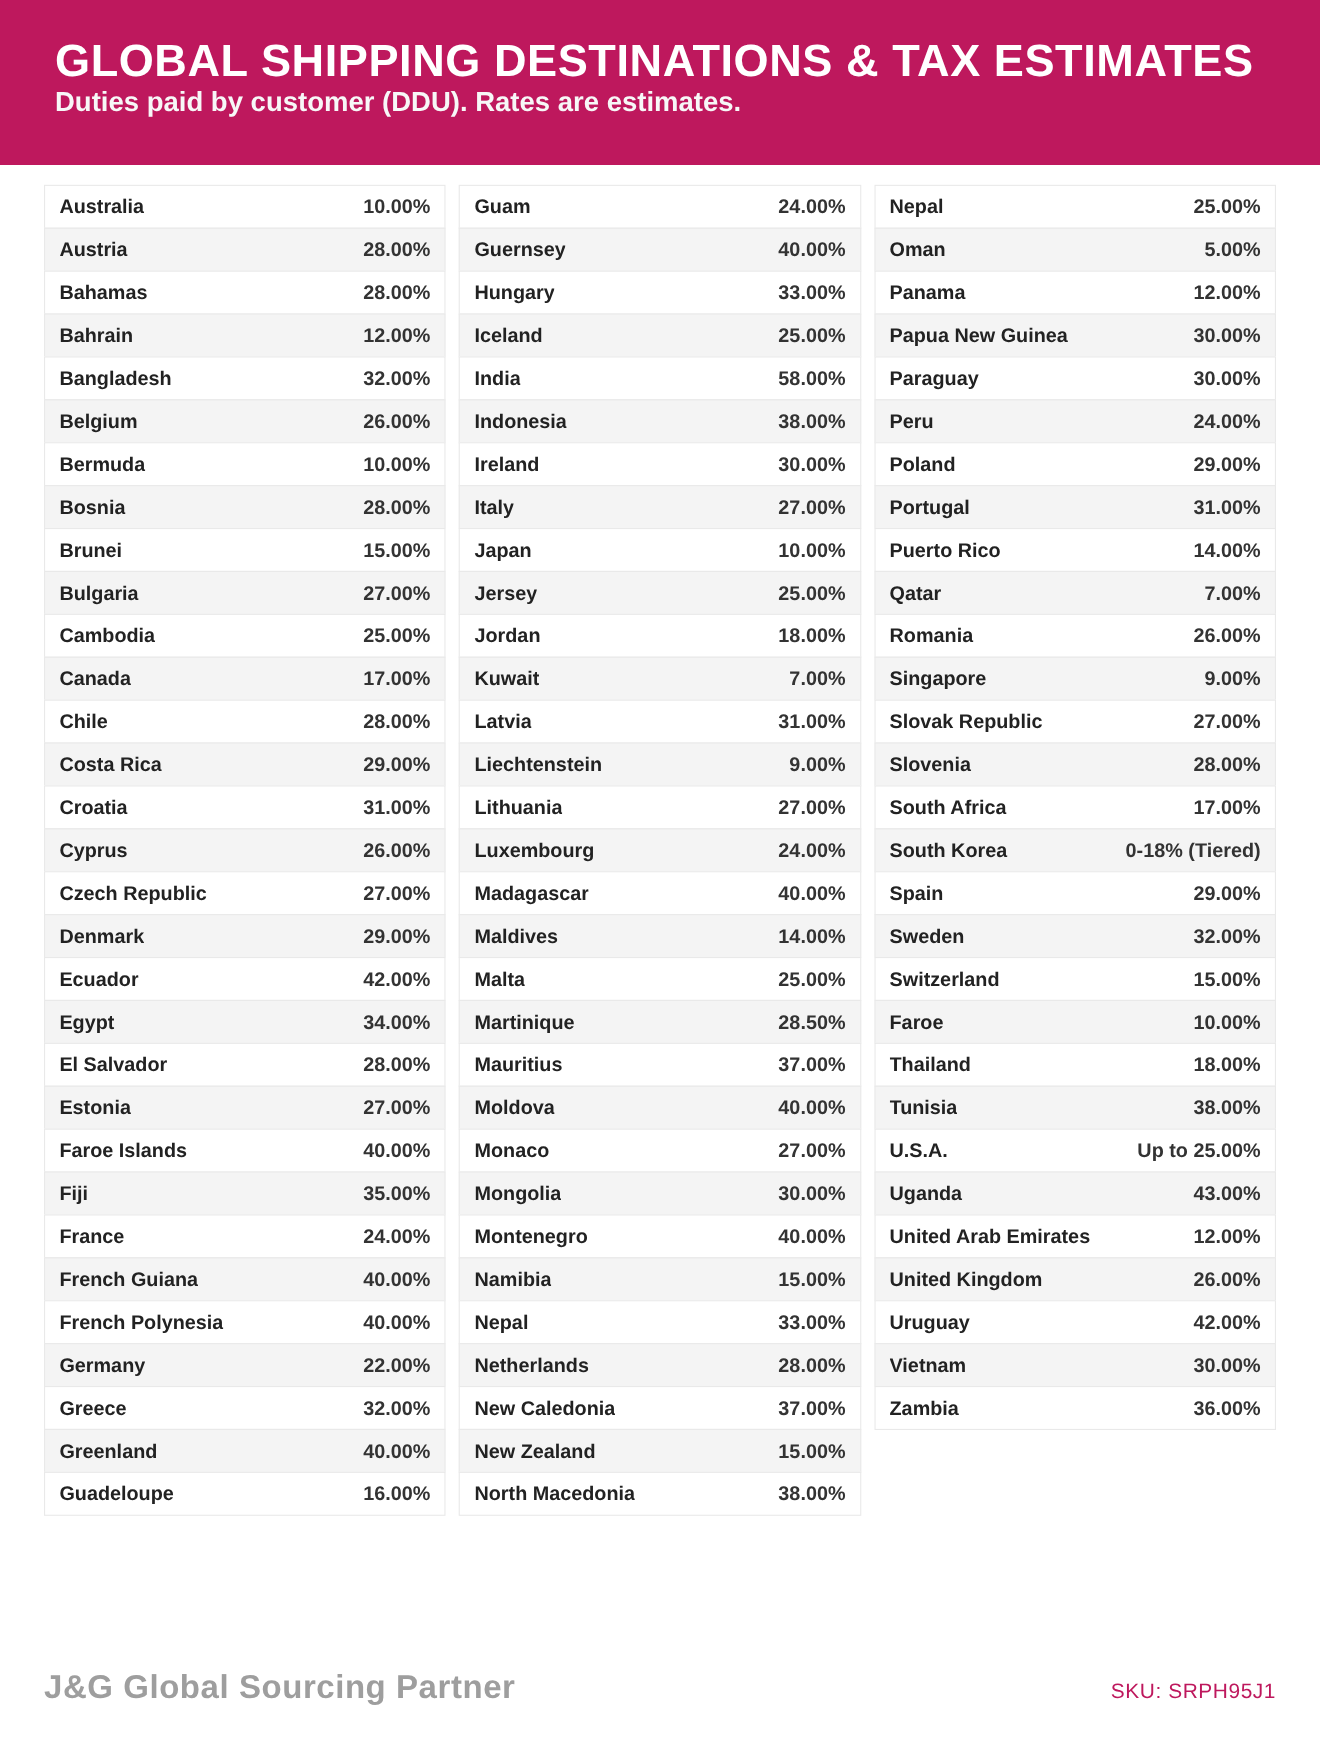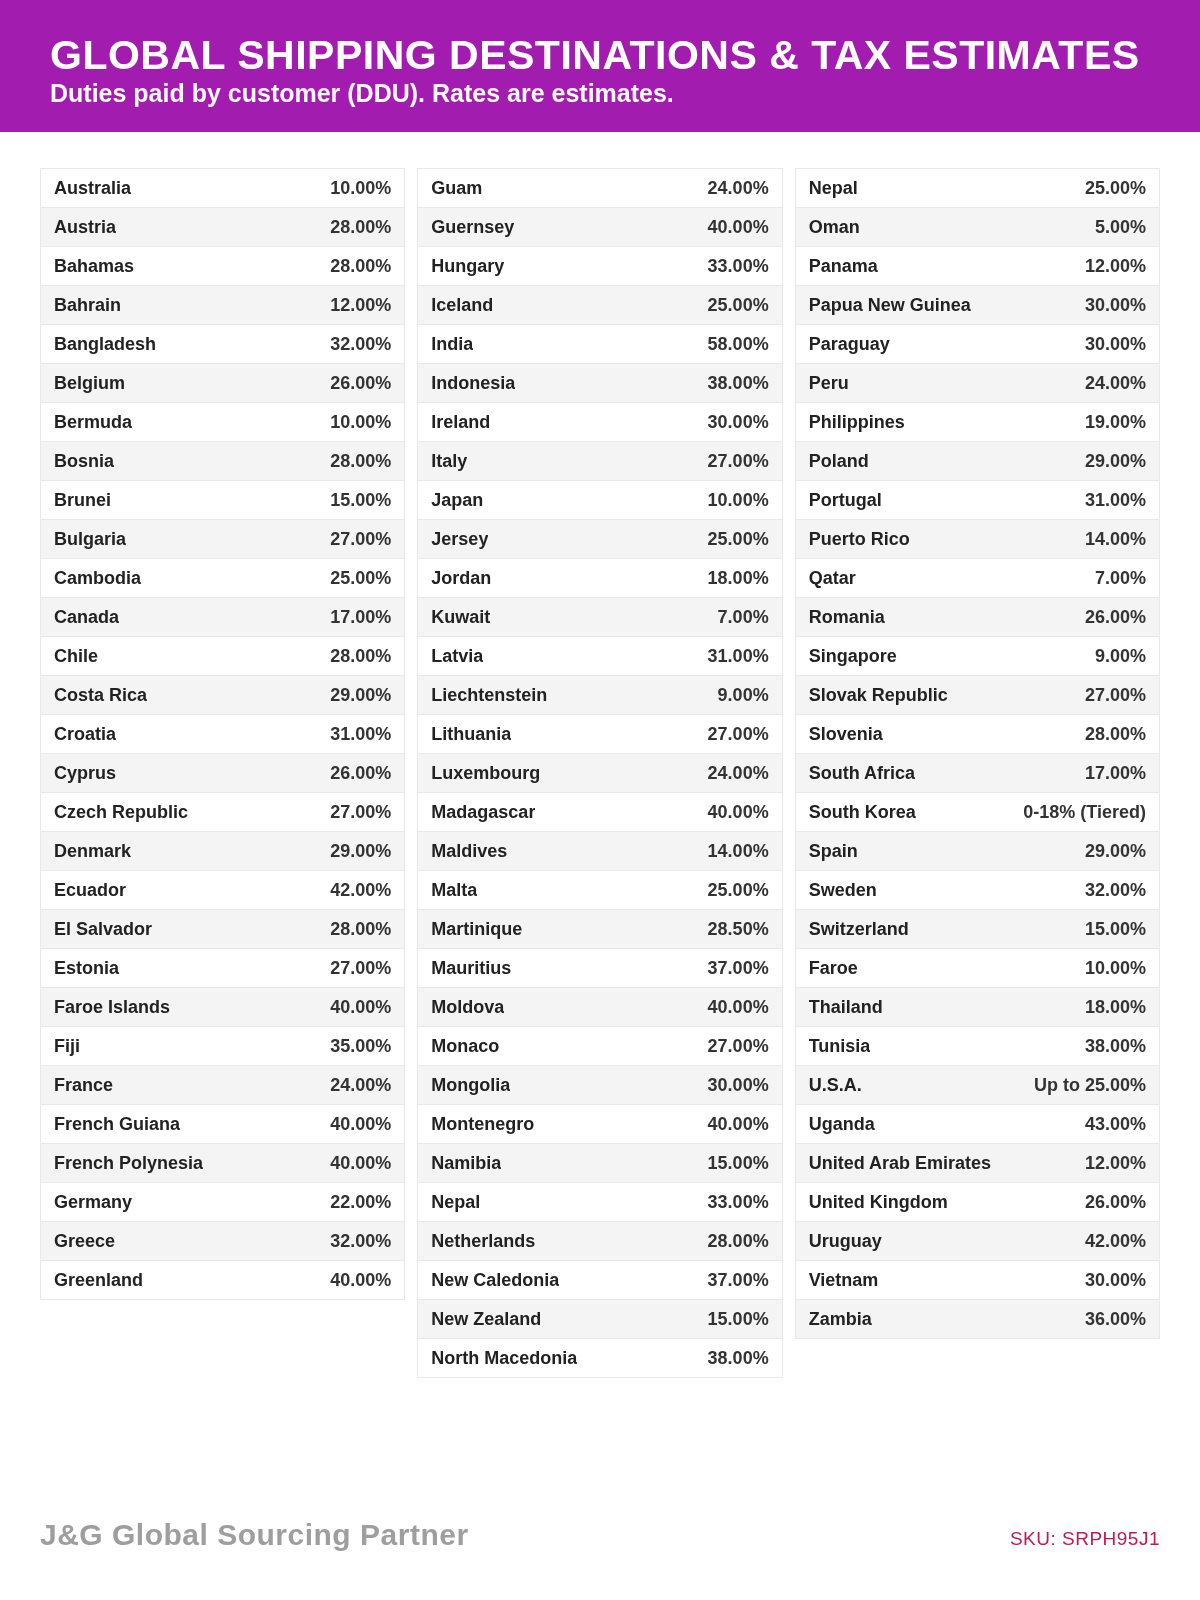--- a/index.html
+++ b/index.html
@@ -11,23 +11,23 @@
     position: relative;
     overflow: hidden;
   }
   .page {
     position: relative;
     width: 1200px;
     height: 1600px;
     background: #ffffff;
   }
   .header {
-    background: #a21caf;
+    background: #be185d;
     color: #ffffff;
-    height: 132px;
+    height: 150px;
     padding: 32px 50px 0 50px;
   }
   .title {
     font-size: 41px;
     font-weight: 800;
     letter-spacing: 0.5px;
     white-space: nowrap;
   }
   .subtitle {
     font-size: 25px;
@@ -175,20 +175,24 @@
         </div>
         <div class="row">
           <span class="country">Denmark</span>
           <span class="rate">29.00%</span>
         </div>
         <div class="row">
           <span class="country">Ecuador</span>
           <span class="rate">42.00%</span>
         </div>
         <div class="row">
+          <span class="country">Egypt</span>
+          <span class="rate">34.00%</span>
+        </div>
+        <div class="row">
           <span class="country">El Salvador</span>
           <span class="rate">28.00%</span>
         </div>
         <div class="row">
           <span class="country">Estonia</span>
           <span class="rate">27.00%</span>
         </div>
         <div class="row">
           <span class="country">Faroe Islands</span>
           <span class="rate">40.00%</span>
@@ -214,20 +218,24 @@
           <span class="rate">22.00%</span>
         </div>
         <div class="row">
           <span class="country">Greece</span>
           <span class="rate">32.00%</span>
         </div>
         <div class="row">
           <span class="country">Greenland</span>
           <span class="rate">40.00%</span>
         </div>
+        <div class="row">
+          <span class="country">Guadeloupe</span>
+          <span class="rate">16.00%</span>
+        </div>
       </div>
     <div class="col">
         <div class="row">
           <span class="country">Guam</span>
           <span class="rate">24.00%</span>
         </div>
         <div class="row">
           <span class="country">Guernsey</span>
           <span class="rate">40.00%</span>
         </div>
@@ -365,24 +373,20 @@
           <span class="country">Papua New Guinea</span>
           <span class="rate">30.00%</span>
         </div>
         <div class="row">
           <span class="country">Paraguay</span>
           <span class="rate">30.00%</span>
         </div>
         <div class="row">
           <span class="country">Peru</span>
           <span class="rate">24.00%</span>
-        </div>
-        <div class="row">
-          <span class="country">Philippines</span>
-          <span class="rate">19.00%</span>
         </div>
         <div class="row">
           <span class="country">Poland</span>
           <span class="rate">29.00%</span>
         </div>
         <div class="row">
           <span class="country">Portugal</span>
           <span class="rate">31.00%</span>
         </div>
         <div class="row">

